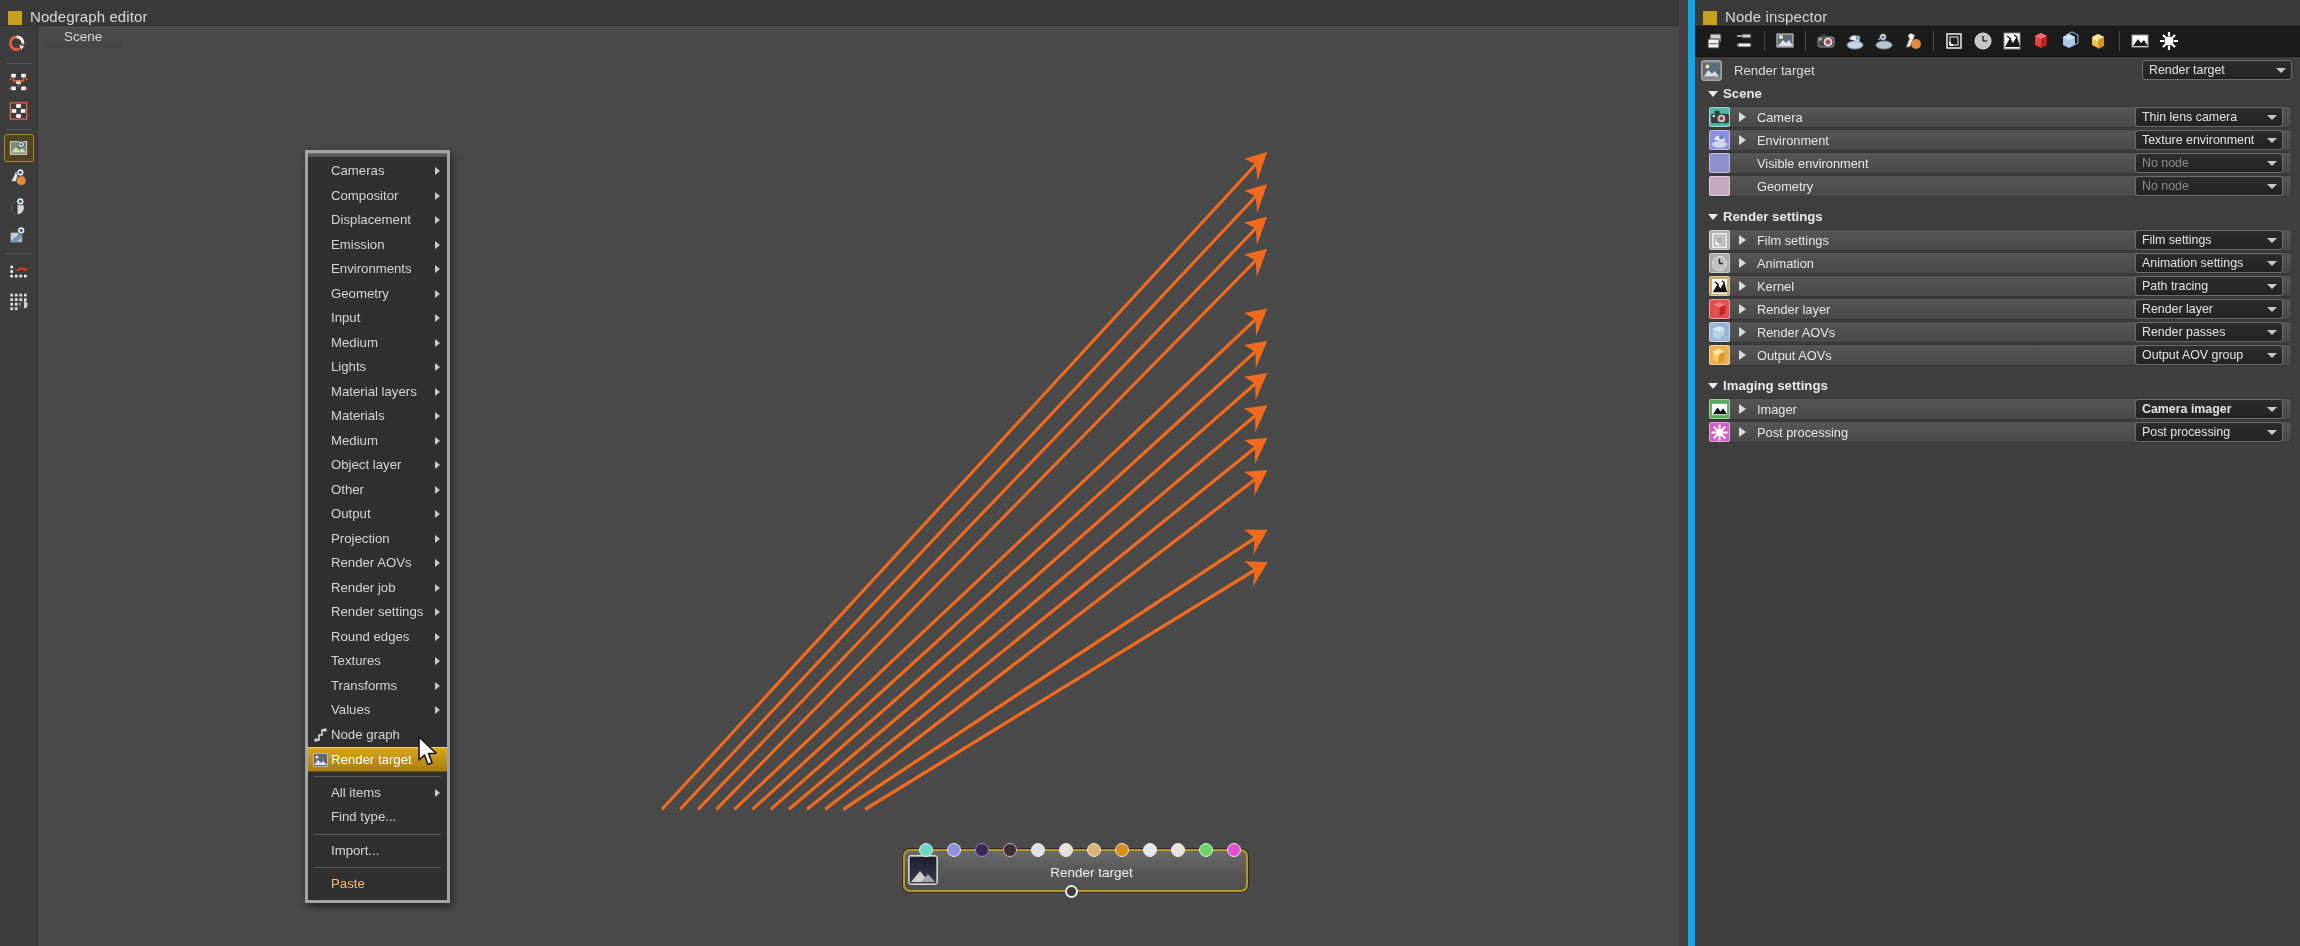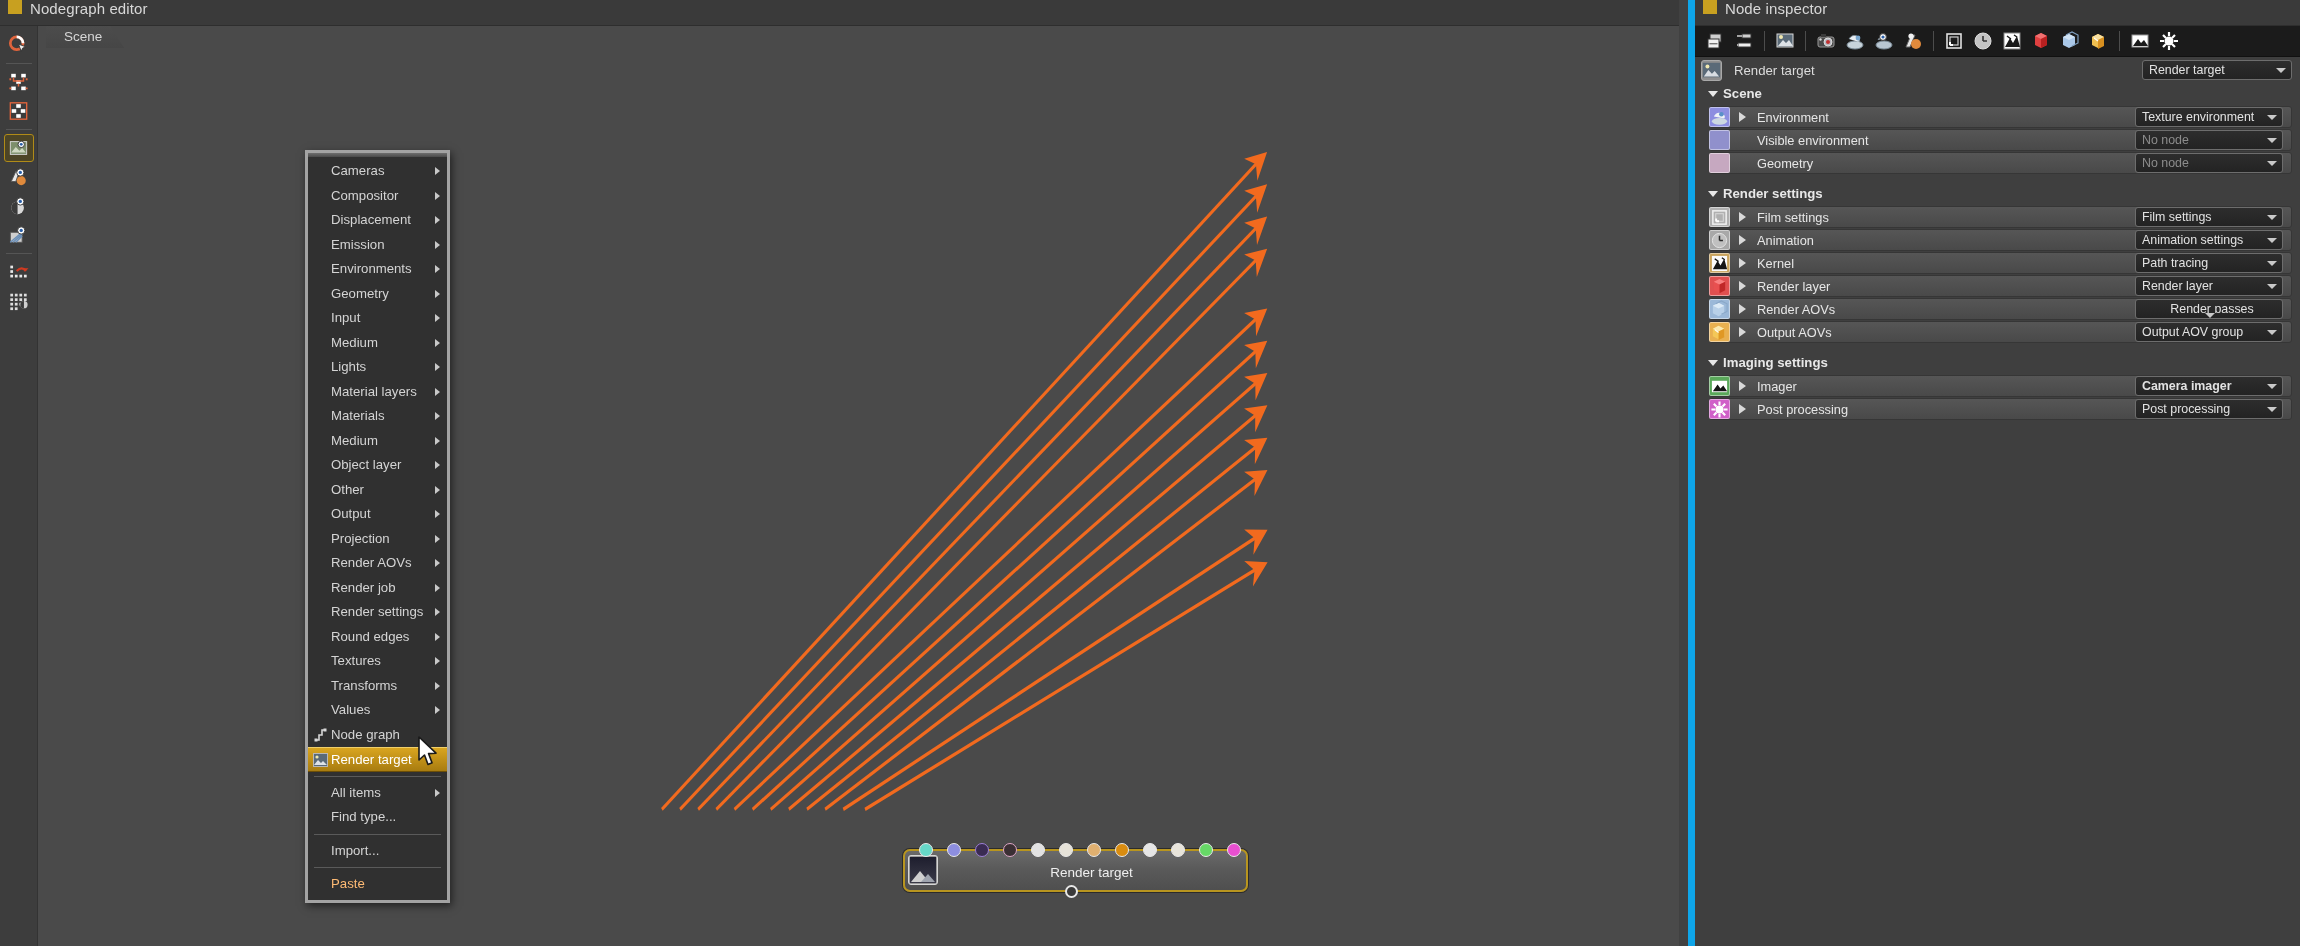--- a/index.html
+++ b/index.html
@@ -14,21 +14,21 @@
 
   
   .ng-panel {
     position: absolute; left: 0; top: 0; width: 1679px; height: 946px;
     background: #4a4a4a;
   }
   .title-bar {
     position: absolute; left:0; top:0; width:100%; height:26px;
     background: #3a3a3a;
     border-bottom: 1px solid #2e2e2e;
-    display: flex; align-items: flex-start; padding-left: 8px; gap: 8px;
+    display: flex; align-items: flex-end; padding-left: 8px; gap: 8px;
   }
   .title-swatch { width: 14px; height: 14px; background:#c8a020; flex:0 0 auto; }
   .title-text { color:#d8d8d8; font-size: 15px; letter-spacing: .1px; }
 
   .ng-body { position:absolute; left:0; top:26px; right:0; bottom:0; background:#4a4a4a; }
 
   
   .tool-rail {
     position:absolute; left:0; top:0; width:38px; bottom:0;
     background:#3d3d3d; border-right:1px solid #333;
@@ -561,20 +561,37 @@
       <div class="hdr-name">Render target</div>
       <div class="combo" style="top:3px;width:150px">
         <span class="cv">Render target</span>
         <span class="caret"></span>
       </div>
     </div>
 
     <div class="ins-body" id="ins-body">
         <div class="grp-title"><span class="tri"></span><span>Scene</span></div>
         <div class="prop-row">
+          <div class="prop-ico" style="background: rgb(79, 184, 168); border: 1px solid rgba(255, 255, 255, 0.45);">
+            <svg viewBox="0 0 20 20" class="ic">
+              <rect x="1" y="6" width="19" height="10" rx="2" fill="#3e3e3e"></rect>
+              <rect x="5" y="3" width="5" height="3" fill="#2e2e2e"></rect>
+              <circle cx="12" cy="11" r="4" fill="#c8ccd4"></circle>
+              <circle cx="12" cy="11" r="2" fill="#c03030"></circle>
+              <circle cx="4" cy="8.5" r="1.3" fill="#e8e8e8"></circle>
+            </svg>
+          </div>
+          <div class="prop-tri"></div>
+          <div class="prop-label">Camera</div>
+          <div class="combo" style="top: 0px;">
+            <span class="cv">Thin lens camera</span>
+            <span class="caret"></span>
+          </div>
+        </div>
+        <div class="prop-row">
           <div class="prop-ico" style="background: rgb(141, 142, 224); border: 1px solid rgba(255, 255, 255, 0.45);">
             <svg viewBox="0 0 20 20" class="ic">
               <ellipse cx="10" cy="14" rx="8" ry="3.6" fill="#cdd8e0"></ellipse>
               <path d="M4 9 q3-6 9-3 q4 2 2 5" fill="#eef2f6"></path>
               <circle cx="12" cy="6.5" r="2.4" fill="#5a90c8"></circle>
             </svg>
           </div>
           <div class="prop-tri"></div>
           <div class="prop-label">Environment</div>
           <div class="combo" style="top: 0px;">
@@ -664,21 +681,21 @@
         <div class="prop-row">
           <div class="prop-ico" style="background: rgb(155, 184, 216); border: 1px solid rgba(255, 255, 255, 0.45);">
             <svg viewBox="0 0 20 20" class="ic">
               <path d="M3 6 l6-3 6 3 v8 l-6 3 -6-3z" fill="#b8d0e8"></path>
               <path d="M9 3 l6 3 -6 3 -6-3z" fill="#dceaf6"></path>
               <path d="M6 4 l6-3 6 3 v8 l-6 3" fill="none" stroke="#8aa8c8" stroke-width="1.1"></path>
             </svg>
           </div>
           <div class="prop-tri"></div>
           <div class="prop-label">Render AOVs</div>
-          <div class="combo" style="top: 0px; flex-direction: column;">
+          <div class="combo" style="top: 0px;">
             <span class="cv">Render passes</span>
             <span class="caret"></span>
           </div>
         </div>
         <div class="prop-row">
           <div class="prop-ico" style="background: rgb(232, 176, 80); border: 1px solid rgba(255, 255, 255, 0.45);">
             <svg viewBox="0 0 20 20" class="ic">
               <path d="M3 6 l6-3 6 3 v8 l-6 3 -6-3z" fill="#f4c858"></path>
               <path d="M9 3 l6 3 -6 3 -6-3z" fill="#fae8b0"></path>
               <path d="M9 9 v9 l6-3 V6z" fill="#e09824"></path>

